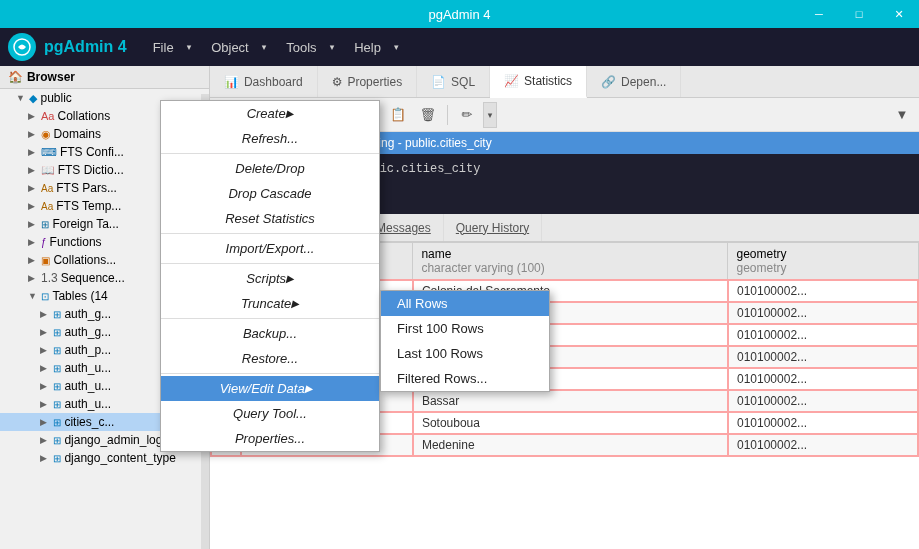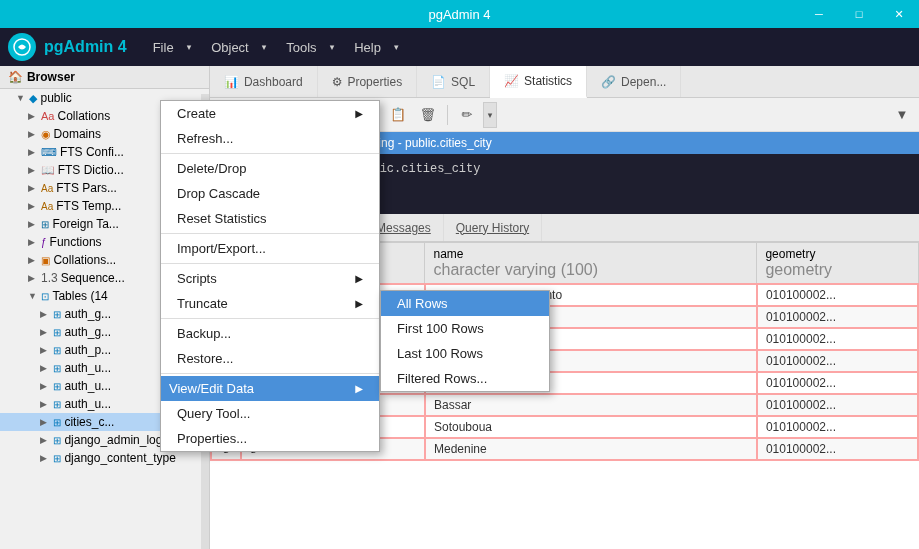--- a/index.html
+++ b/index.html
@@ -135,22 +135,23 @@
       border: 1px solid #aaa;
       box-shadow: 3px 3px 8px rgba(0,0,0,0.3);
       z-index: 100;
       font-size: 13px;
     }
     .ctx-item {
       padding: 5px 16px;
       cursor: pointer;
       display: flex;
       align-items: center;
-      justify-content: space-between;
+      justify-content: center;
       color: #222;
+      font-style: italic;
     }
     .ctx-item.highlighted { background: #4a90d9; color: white; padding-left: 8px; }
     .ctx-divider { height: 1px; background: #ddd; margin: 2px 0; }
     .ctx-arrow { font-size: 10px; }
 
     
     #submenu {
       position: absolute;
       left: 380px;
       top: 290px;
@@ -305,21 +306,21 @@
       padding: 4px 8px;
       text-align: left;
       font-weight: 500;
       position: sticky;
       top: 0;
       white-space: nowrap;
     }
     .data-table th .col-type {
       display: block;
       color: #888;
-      font-size: 16px;
+      font-size: 12px;
       font-weight: normal;
     }
     .data-table td {
       border: 2px solid #fca5a5;
       padding: 3px 8px;
       color: #333;
       white-space: nowrap;
     }
     .data-table tr:nth-child(even) td { background: #f8f8f8; }
     .row-num-col { background: #f0f0f0 !important; color: #888; text-align: center; width: 30px; }

